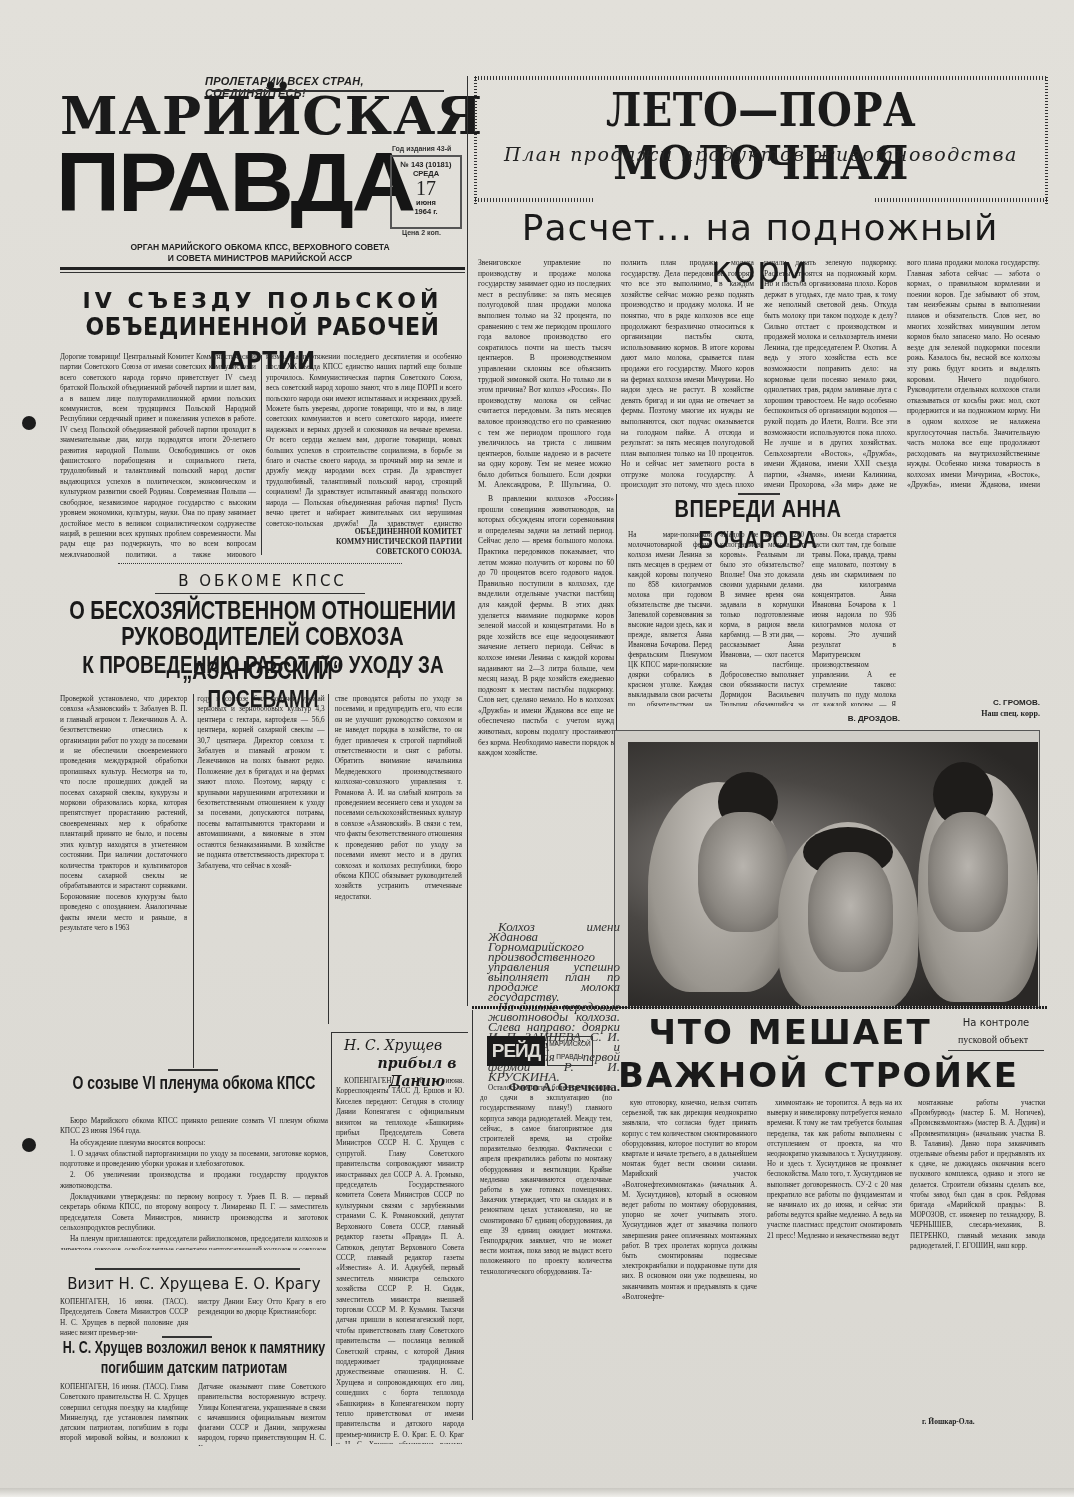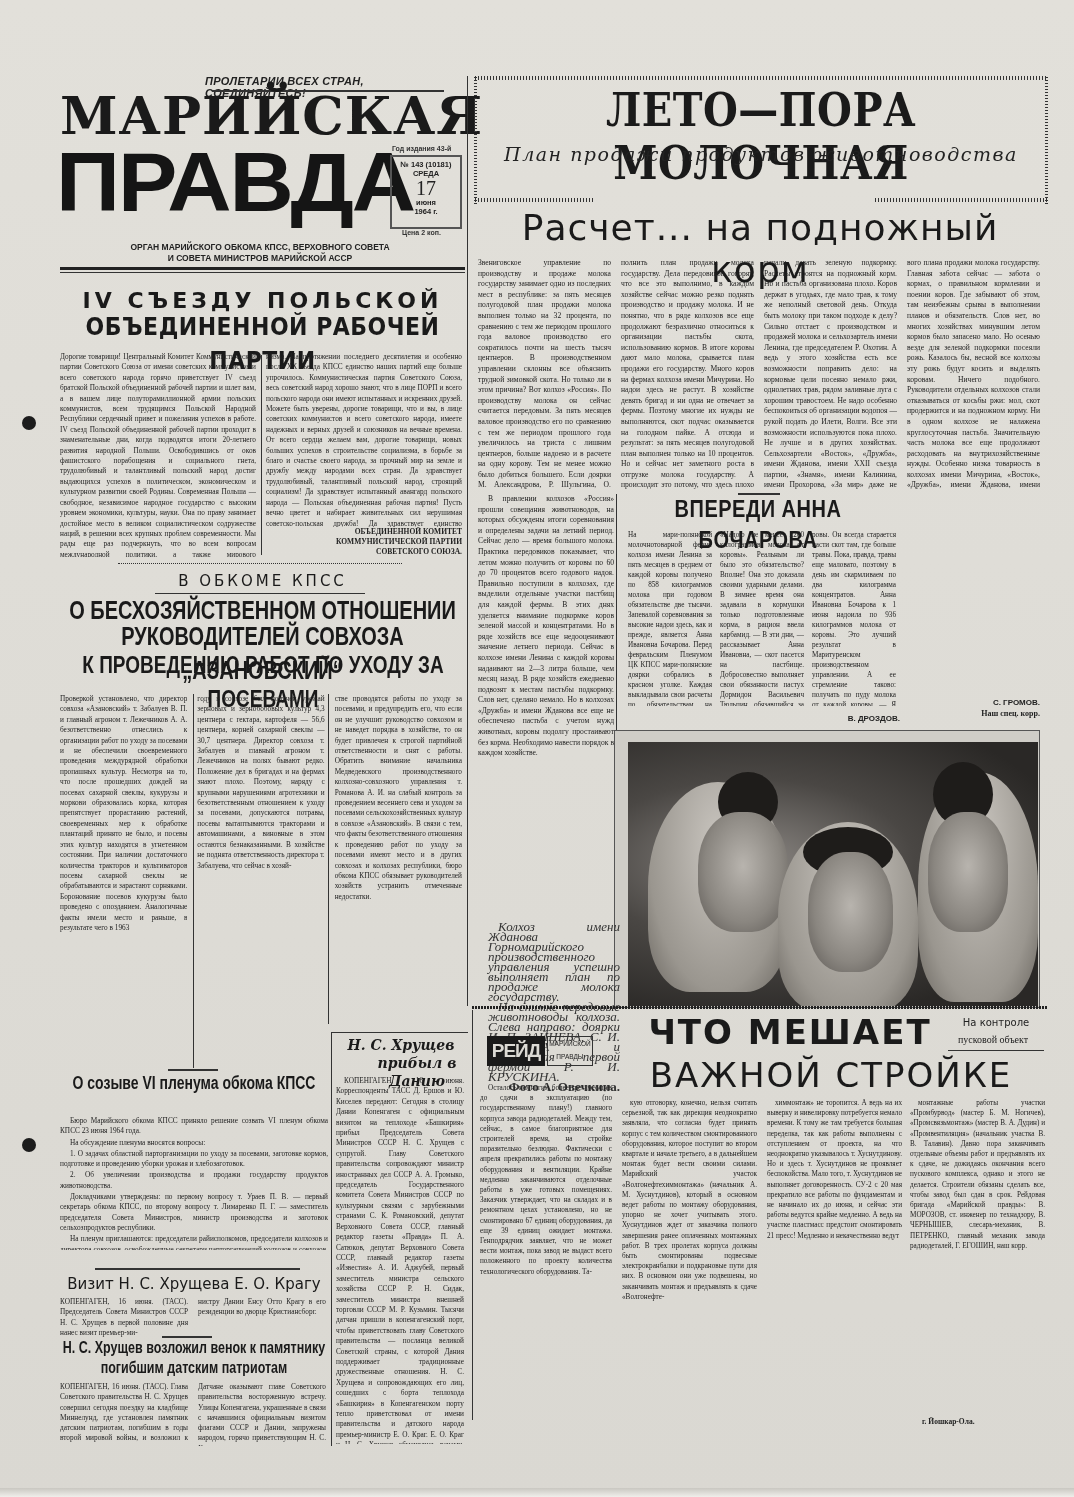--- a/index.html
+++ b/index.html
@@ -126,21 +126,21 @@
   <div class="abs" style="left:58px;top:656px;width:410px;text-align:center;font-family:'Liberation Sans',sans-serif;font-weight:bold;font-size:19px;line-height:26px;color:#1a1a1a;transform:scaleY(1.3);">К ПРОВЕДЕНИЮ РАБОТ ПО УХОДУ ЗА ПОСЕВАМИ</div>
   <div class="abs txt cols" style="left:60px;top:694px;width:402px;height:372px;font-size:7.3px;line-height:10.4px;">
     <div>Проверкой установлено, что директор совхоза «Азановский» т. Забалуев В. П. и главный агроном т. Лежечников А. А. безответственно отнеслись к организации работ по уходу за посевами и не обеспечили своевременного проведения междурядной обработки пропашных культур. Несмотря на то, что после прошедших дождей на посевах сахарной свеклы, кукурузы и моркови образовалась корка, которая препятствует прорастанию растений, своевременных мер к обработке плантаций принято не было, и посевы этих культур находятся в угнетенном состоянии. При наличии достаточного количества тракторов и культиваторов посевы сахарной свеклы не обрабатываются и зарастают сорняками. Боронование посевов кукурузы было проведено с опозданием. Аналогичные факты имели место и раньше, в результате чего в 1963</div>
     <div>году в совхозе был получен урожай зерновых и зернобобовых культур 4,3 центнера с гектара, картофеля — 56,6 центнера, корней сахарной свеклы — 30,7 центнера. Директор совхоза т. Забалуев и главный агроном т. Лежечников на полях бывают редко. Положение дел в бригадах и на фермах знают плохо. Поэтому, наряду с крупными нарушениями агротехники и безответственным отношением к уходу за посевами, допускаются потравы, посевы вытаптываются тракторами и автомашинами, а виновные в этом остаются безнаказанными. В хозяйстве не поднята ответственность директора т. Забалуева, что сейчас в хозяй-</div>
     <div style="height:330px;flex:1;">стве проводятся работы по уходу за посевами, и предупредить его, что если он не улучшит руководство совхозом и не наведет порядка в хозяйстве, то он будет привлечен к строгой партийной ответственности и снят с работы. Обратить внимание начальника Медведевского производственного колхозно-совхозного управления т. Романова А. И. на слабый контроль за проведением весеннего сева и уходом за посевами сельскохозяйственных культур в совхозе «Азановский». В связи с тем, что факты безответственного отношения к проведению работ по уходу за посевами имеют место и в других совхозах и колхозах республики, бюро обкома КПСС обязывает руководителей хозяйств устранить отмеченные недостатки.</div>
   </div>
   <div class="vline" style="left:193px;top:694px;height:374px;"></div>
   <div class="vline" style="left:328px;top:694px;height:330px;"></div>
 
   <div class="abs" style="left:331px;top:1032px;width:136px;height:413px;border-left:1px solid #333;border-top:1px solid #333;"></div>
-  <div class="abs" style="left:336px;top:1036px;width:130px;text-align:center;font-family:'DejaVu Serif',serif;font-style:italic;font-weight:bold;font-size:14px;line-height:18px;color:#1a1a1a;">Н. С. Хрущев</div>
+  <div class="abs" style="left:328px;top:1036px;width:130px;text-align:center;font-family:'DejaVu Serif',serif;font-style:italic;font-weight:normal;font-size:14px;line-height:18px;color:#1a1a1a;">Н. С. Хрущев</div>
   <div class="abs" style="left:352px;top:1054px;width:130px;text-align:center;font-family:'DejaVu Serif',serif;font-style:italic;font-weight:bold;font-size:14px;line-height:18px;color:#1a1a1a;">прибыл в Данию</div>
   <div class="abs txt" style="left:336px;top:1076px;width:128px;height:368px;font-size:7.3px;line-height:10.4px;text-indent:8px;">КОПЕНГАГЕН, 16 июня. Корреспонденты ТАСС Д. Ершов и Ю. Киселев передают: Сегодня в столицу Дании Копенгаген с официальным визитом на теплоходе «Башкирия» прибыл Председатель Совета Министров СССР Н. С. Хрущев с супругой. Главу Советского правительства сопровождают министр иностранных дел СССР А. А. Громыко, председатель Государственного комитета Совета Министров СССР по культурным связям с зарубежными странами С. К. Романовский, депутат Верховного Совета СССР, главный редактор газеты «Правда» П. А. Сатюков, депутат Верховного Совета СССР, главный редактор газеты «Известия» А. И. Аджубей, первый заместитель министра сельского хозяйства СССР Р. Н. Сидак, заместитель министра внешней торговли СССР М. Р. Кузьмин. Тысячи датчан пришли в копенгагенский порт, чтобы приветствовать главу Советского правительства — посланца великой Советской страны, с которой Дания поддерживает традиционные дружественные отношения. Н. С. Хрущева и сопровождающих его лиц, сошедших с борта теплохода «Башкирия» в Копенгагенском порту тепло приветствовал от имени правительства и датского народа премьер-министр Е. О. Краг. Е. О. Краг и Н. С. Хрущев обменялись речами. Официальный визит Председателя Совета Министров СССР Н. С. Хрущева в Скандинавские страны начался.</div>
 
   <div class="hline" style="left:168px;top:1069px;width:50px;height:2px;"></div>
   <div class="abs" style="left:60px;top:1074px;width:268px;text-align:center;font-family:'Liberation Sans',sans-serif;font-weight:bold;font-size:14px;line-height:18px;color:#1a1a1a;transform:scaleY(1.25);">О созыве VI пленума обкома КПСС</div>
   <div class="abs txt" style="left:60px;top:1098px;width:268px;height:134px;font-size:7.3px;line-height:10.3px;margin-top:18px;">
     <p>Бюро Марийского обкома КПСС приняло решение созвать VI пленум обкома КПСС 23 июня 1964 года.</p>
     <p>На обсуждение пленума вносятся вопросы:</p>
     <p>1. О задачах областной парторганизации по уходу за посевами, заготовке кормов, подготовке и проведению уборки урожая и хлебозаготовок.</p>
     <p>2. Об увеличении производства и продажи государству продуктов животноводства.</p>
@@ -161,21 +161,21 @@
   <div class="abs txt cols" style="left:60px;top:1382px;width:266px;height:64px;font-size:7.3px;line-height:10.3px;">
     <div>КОПЕНГАГЕН, 16 июня. (ТАСС). Глава Советского правительства Н. С. Хрущев совершил сегодня поездку на кладбище Миннелунд, где установлен памятник датским патриотам, погибшим в годы второй мировой войны, и возложил к подножию памятника венок из роз.</div>
     <div>Датчане оказывают главе Советского правительства восторженную встречу. Улицы Копенгагена, украшенные в связи с начавшимся официальным визитом флагами СССР и Дании, запружены народом, горячо приветствующим Н. С. Хрущева.</div>
   </div>
 
   <div class="abs" style="left:487px;top:1032px;width:108px;height:40px;">
     <div style="position:absolute;left:0;top:4px;width:58px;height:30px;background:#1a1a1a;color:#dcdad4;font-family:'Liberation Sans',sans-serif;font-weight:bold;font-size:19px;line-height:30px;text-align:center;letter-spacing:-1px;">РЕЙД</div>
     <div style="position:absolute;left:60px;top:4px;width:44px;height:28px;border:1px solid #333;font-family:'Liberation Sans',sans-serif;font-size:6.5px;line-height:13px;text-align:center;color:#222;">МАРИЙСКОЙ ПРАВДЫ</div>
   </div>
   <div class="abs" style="left:640px;top:1012px;width:300px;text-align:center;font-family:'DejaVu Sans',sans-serif;font-weight:bold;font-size:34px;line-height:40px;letter-spacing:2px;color:#1a1a1a;">ЧТО МЕШАЕТ</div>
-  <div class="abs" style="left:618px;top:1055px;width:426px;text-align:center;font-family:'DejaVu Sans',sans-serif;font-weight:normal;font-size:34px;line-height:40px;letter-spacing:2px;color:#1a1a1a;">ВАЖНОЙ СТРОЙКЕ</div>
+  <div class="abs" style="left:618px;top:1055px;width:426px;font-family:'DejaVu Sans',sans-serif;font-weight:bold;font-size:34px;line-height:40px;letter-spacing:2px;color:#1a1a1a;">ВАЖНОЙ СТРОЙКЕ</div>
   <div class="abs" style="left:946px;top:1017px;width:100px;text-align:center;font-family:'DejaVu Sans',sans-serif;font-size:10px;color:#222;">На контроле</div>
   <div class="abs" style="left:940px;top:1034px;width:106px;text-align:center;font-family:'Liberation Serif',serif;font-size:10px;color:#222;">пусковой объект</div>
   <div class="hline" style="left:948px;top:1050px;width:96px;"></div>
 
   <div class="abs txt" style="left:480px;top:1083px;width:132px;height:332px;font-size:7.2px;line-height:10.2px;text-indent:8px;">Осталось немногим более трех месяцев до сдачи в эксплуатацию (по государственному плану!) главного корпуса завода радиодеталей. Между тем, сейчас, в самое благоприятное для строителей время, на стройке поразительно безлюдно. Фактически с апреля прекратились работы по монтажу оборудования и вентиляции. Крайне медленно заканчиваются отделочные работы в уже готовых помещениях. Заказчик утверждает, что на складах и в ремонтном цехах установлено, но не смонтировано 67 единиц оборудования, да еще 39 единиц ожидает монтажа. Генподрядчик заявляет, что не может вести монтаж, пока завод не выдаст всего положенного по проекту количества технологического оборудования. Та-</div>
   <div class="abs txt" style="left:622px;top:1098px;width:135px;height:316px;font-size:7.2px;line-height:10.2px;text-indent:8px;">кую отговорку, конечно, нельзя считать серьезной, так как дирекция неоднократно заявляла, что согласна будет принять корпус с тем количеством смонтированного оборудования, которое поступит во втором квартале и начале третьего, а в дальнейшем монтаж будет вести своими силами. Марийский участок «Волгонефтехиммонтажа» (начальник А. М. Хуснутдинов), который в основном ведет работы по монтажу оборудования, упорно не хочет учитывать этого. Хуснутдинов ждет от заказчика полного завершения ранее оплаченных монтажных работ. В трех пролетах корпуса должны быть смонтированы подвесные электрокранбалки и подкрановые пути для них. В основном они уже подвешены, но заканчивать монтаж и предъявлять к сдаче «Волгонефте-</div>
   <div class="abs txt" style="left:767px;top:1098px;width:135px;height:316px;font-size:7.2px;line-height:10.2px;text-indent:8px;">химмонтаж» не торопится. А ведь на их выверку и нивелировку потребуется немало времени. К тому же там требуется большая переделка, так как работы выполнены с отступлением от проекта, на что неоднократно указывалось т. Хуснутдинову. Но и здесь т. Хуснутдинов не проявляет беспокойства. Мало того, т. Хуснутдинов не выполняет договоренность. СУ-2 с 20 мая прекратило все работы по фундаментам и не начинало их до июня, и сейчас эти работы ведутся крайне медленно. А ведь на участке пластмасс предстоит смонтировать 21 пресс! Медленно и некачественно ведут</div>
   <div class="abs txt" style="left:910px;top:1098px;width:135px;height:318px;font-size:7.2px;line-height:10.2px;text-indent:8px;">монтажные работы участки «Промбурвод» (мастер Б. М. Ногичев), «Промсвязьмонтаж» (мастер В. А. Дудин) и «Промвентиляция» (начальник участка В. В. Талавин). Давно пора заканчивать отдельные объемы работ и предъявлять их к сдаче, не дожидаясь окончания всего пускового комплекса, однако и этого не делается. Строители обязаны сделать все, чтобы завод был сдан в срок. Рейдовая бригада «Марийской правды»: В. МОРОЗОВ, ст. инженер по технадзору, В. ЧЕРНЫШЕВ, слесарь-механик, В. ПЕТРЕНКО, главный механик завода радиодеталей, Г. ЕГОШИН, наш корр.</div>
   <div class="abs" style="left:922px;top:1417px;font-family:'Liberation Serif',serif;font-size:7.5px;font-weight:bold;color:#222;">г. Йошкар-Ола.</div>
   <div class="vline" style="left:472px;top:1010px;height:410px;"></div>

